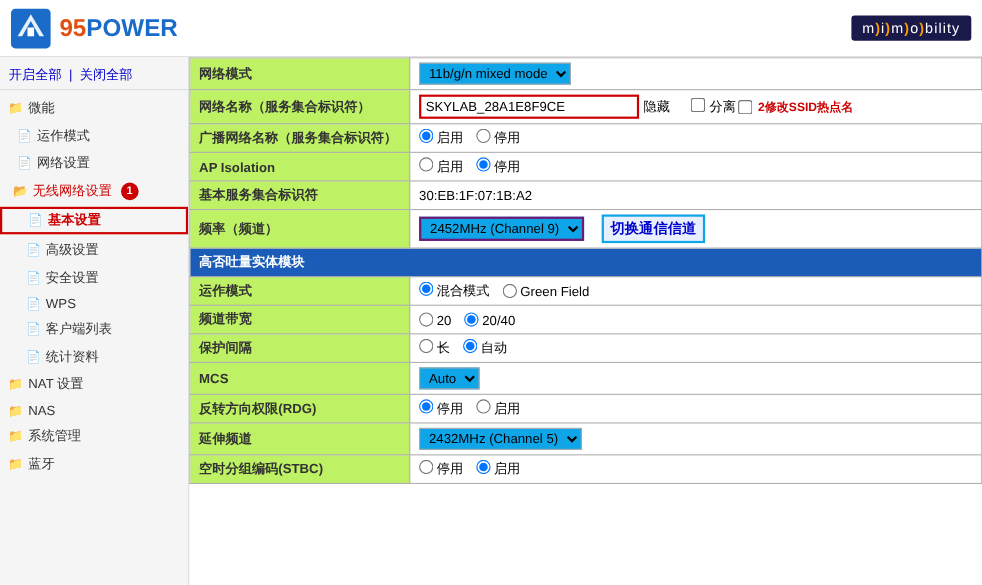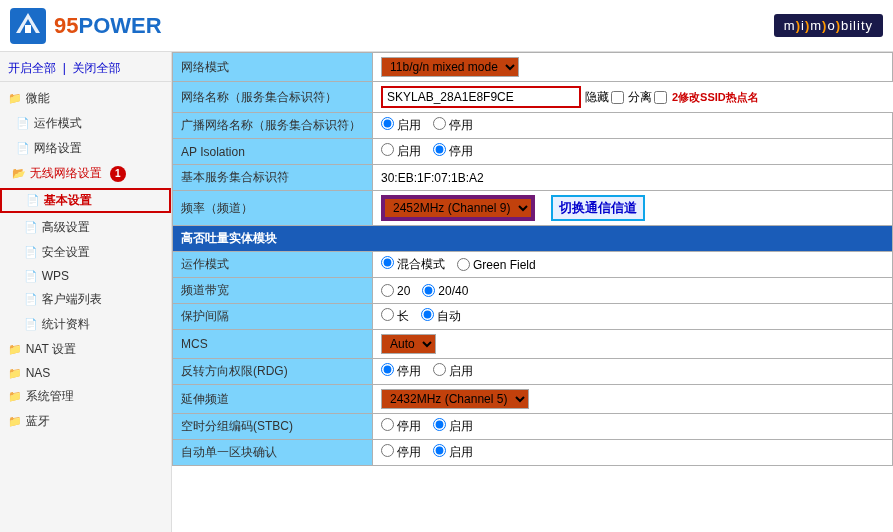--- a/index.html
+++ b/index.html
@@ -112,44 +112,44 @@
     table.form-table {
       width: 100%;
       border-collapse: collapse;
     }
     table.form-table td {
       border: 1px solid #b0b0b0;
       padding: 4px 8px;
       vertical-align: middle;
     }
     table.form-table .label-cell {
-      background: #7dd3fc;
+      background: #bef264;
       width: 200px;
-      font-weight: normal;
+      font-weight: bold;
       color: #333;
       white-space: nowrap;
     }
     table.form-table .value-cell {
       background: #fff;
     }
 
     .section-header {
       background: #1a5cb8;
       color: #fff;
       font-weight: bold;
       padding: 4px 8px;
       font-size: 12px;
       margin-left: 21px;
     }
 
     select.form-select {
       border: 1px solid #aaa;
       padding: 1px 4px;
       font-size: 12px;
-      background: #c2410c;
+      background: #0ea5e9;
     }
     input.form-input {
       border: 1px solid #aaa;
       padding: 2px 4px;
       font-size: 12px;
       width: 200px;
     }
     input.form-input.highlighted {
       border: 2px solid #cc0000;
     }
@@ -330,21 +330,21 @@
             <select class="form-select">
               <option>11b/g/n mixed mode</option>
             </select>
           </td>
         </tr>
 
         <tr>
           <td class="label-cell">网络名称（服务集合标识符）</td>
           <td class="value-cell" style="display:flex; align-items:center; flex-wrap:nowrap; border:none; gap:4px; padding:4px 8px;">
             <input class="form-input highlighted" type="text" value="SKYLAB_28A1E8F9CE" style="">
-            <label style="display:flex;align-items:center;gap:2px;">
+            <label style="display:flex;align-items:flex-start;gap:19px;">
               <span>隐藏</span>
               <input type="checkbox" style="">
             </label>
             <label style="display:flex;align-items:center;gap:2px;">
               <span>分离</span>
               <input type="checkbox" style="">
             </label>
             <span class="annotation-red">2修改SSID热点名</span>
           </td>
         </tr>
@@ -383,21 +383,21 @@
 
         <tr>
           <td class="label-cell">基本服务集合标识符</td>
           <td class="value-cell">30:EB:1F:07:1B:A2</td>
         </tr>
 
         <tr>
           <td class="label-cell">频率（频道）</td>
           <td class="value-cell">
             <div class="freq-cell">
-              <select class="form-select" style="border:4px solid #701a75;">
+              <select class="form-select" style="border:2px solid #701a75;">
                 <option>2452MHz (Channel 9)</option>
               </select>
               <span class="annotation-blue">切换通信信道</span>
             </div>
           </td>
         </tr>
 
         <tr>
           <td colspan="2" class="section-header">高否吐量实体模块</td>
         </tr>
@@ -494,31 +494,16 @@
               </label>
               <label>
                 <input type="radio" name="stbc" value="enable" checked="" style="">
                 <span>启用</span>
               </label>
             </div>
           </td>
         </tr>
 
 
-        <tr>
-          <td class="label-cell">自动单一区块确认</td>
-          <td class="value-cell">
-            <div class="radio-group">
-              <label>
-                <input type="radio" name="autoba" value="disable" style="">
-                <span>停用</span>
-              </label>
-              <label>
-                <input type="radio" name="autoba" value="enable" checked="" style="">
-                <span>启用</span>
-              </label>
-            </div>
-          </td>
-        </tr>
       </tbody>
     </table>
   </div>
 </div>
 
 </body></html>

